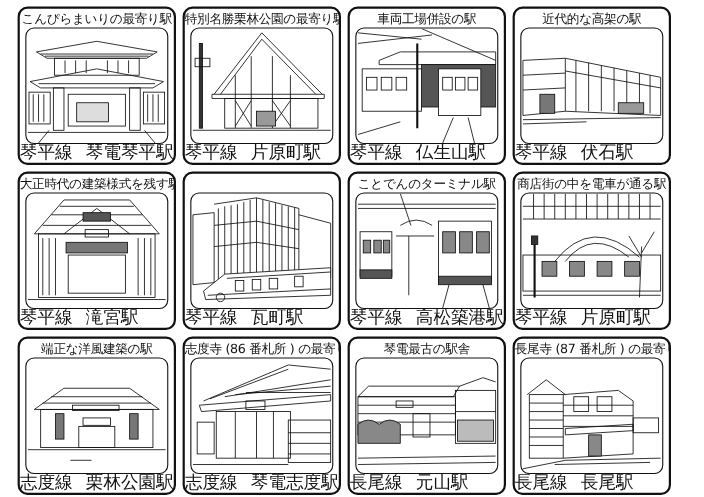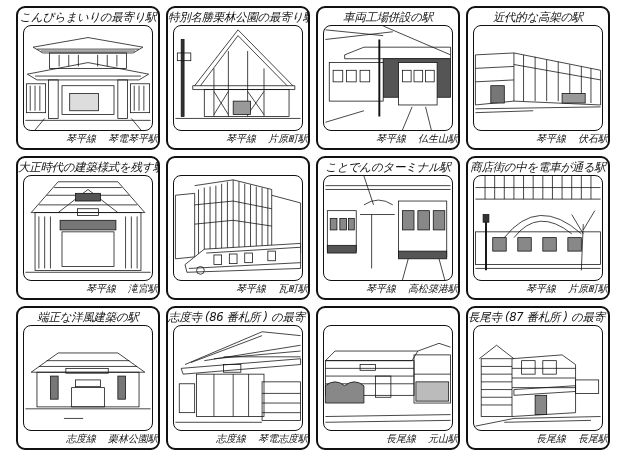--- a/index.html
+++ b/index.html
@@ -2,30 +2,30 @@
 <html><head>
 <meta charset="utf-8">
 <style>
   html, body { margin: 0; padding: 0; background: #ffffff; }
   body { width: 640px; height: 452px; position: relative; overflow: hidden;
          font-family: "DejaVu Sans", sans-serif; color: #111; }
   .grid { position: absolute; left: 16px; top: 6px; width: 596px; height: 444px;
           display: grid; grid-template-columns: repeat(4, 144px); grid-template-rows: repeat(3, 144px);
           column-gap: 6px; row-gap: 6px; }
   .card { box-sizing: border-box; border: 2px solid #111; border-radius: 9px;
-          position: relative; background: #fff; font-style: italic; }
+          position: relative; background: #fff; }
   .card-title { position: absolute; left: 0; right: 0; top: 1px; height: 16px;
                 text-align: center; font-size: 11.5px; line-height: 16px; white-space: nowrap;
                 letter-spacing: -0.3px; overflow: hidden; }
   .card-frame { position: absolute; left: 5px; right: 5px; top: 17px; bottom: 17px;
                 box-sizing: border-box; border: 1.5px solid #111; border-radius: 8px; overflow: hidden;
                 background: #fff; }
   .card-frame svg { width: 100%; height: 100%; display: block; }
   .card-caption { position: absolute; left: 0; right: 0; bottom: 1px; height: 16px;
-                  text-align: right; font-size: 10px; line-height: 16px; white-space: nowrap; }
+                  text-align: left; font-size: 16px; line-height: 16px; white-space: nowrap; }
   .card-caption .line { margin-right: 12px; }
 </style>
 </head>
 <body>
 
 <div class="grid">
 
   <div class="card">
     <div class="card-title">こんぴらまいりの最寄り駅</div>
     <div class="card-frame">
@@ -222,20 +222,21 @@
         <rect x="90" y="58" width="40" height="40"></rect>
         <path d="M90 70 L130 70 M90 80 L130 80 M90 90 L130 90"></path>
         <rect x="4" y="60" width="16" height="30"></rect>
         <path d="M0 100 L90 100"></path>
       </svg>
     </div>
     <div class="card-caption"><span class="line">志度線</span><span>琴電志度駅</span></div>
   </div>
 
   <div class="card">
+    <div class="card-title">琴電最古の駅舎</div>
     <div class="card-frame">
       <svg viewBox="0 0 130 108" fill="none" stroke="#111" stroke-width="0.8">
         <path d="M0 36 L10 26 L96 26 L90 36 Z"></path>
         <path d="M96 26 L118 18 L130 22"></path>
         <rect x="0" y="36" width="92" height="36"></rect>
         <path d="M0 44 L92 44 M0 52 L92 52 M0 60 L92 60"></path>
         <rect x="36" y="40" width="16" height="6"></rect>
         <rect x="92" y="30" width="38" height="50"></rect>
         <path d="M92 50 L130 50"></path>
         <rect x="94" y="58" width="34" height="20" fill="#bbb"></rect>

